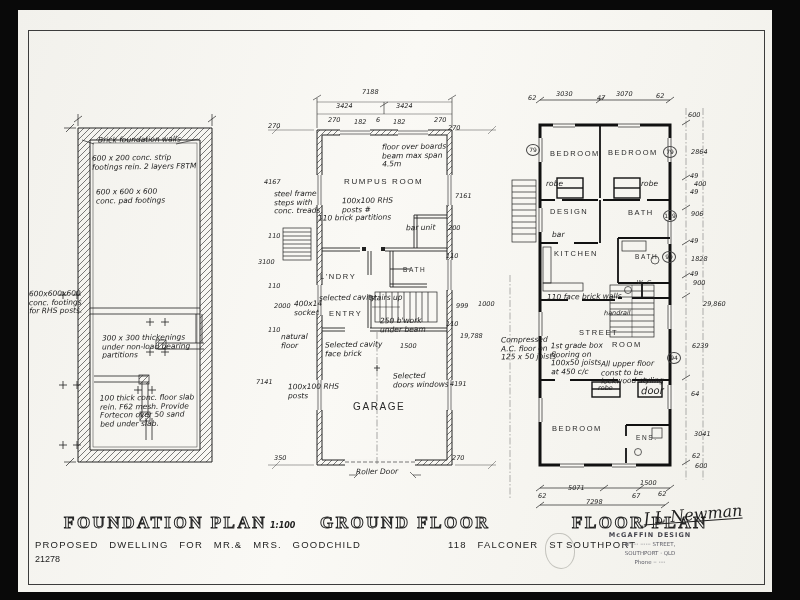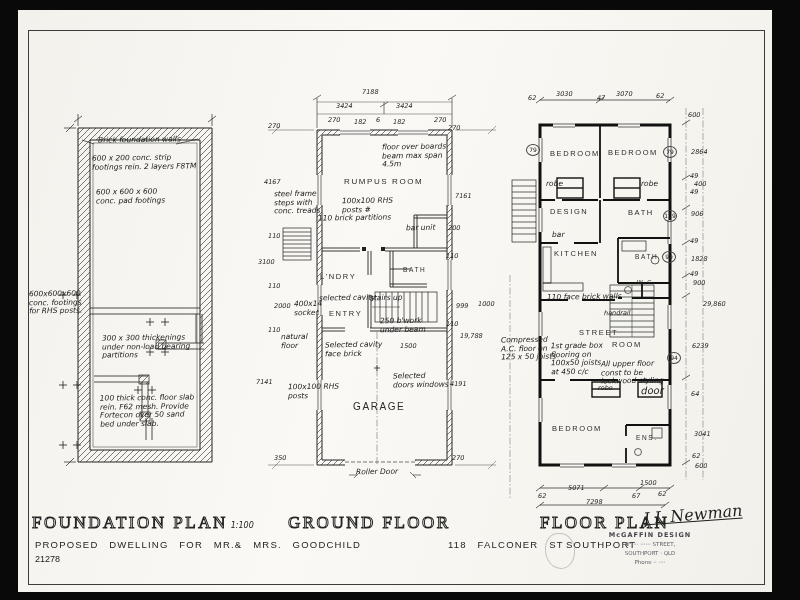--- a/index.html
+++ b/index.html
@@ -11,22 +11,22 @@
   .panel{position:absolute;}
   .panel svg{position:absolute;left:0;top:0;}
   span.n{position:absolute;font-family:"DejaVu Sans",sans-serif;font-style:italic;
     font-size:7.5px;line-height:1.15;color:#1c1c1c;white-space:pre-line;transform:rotate(-0.8deg);}
   span.r{position:absolute;font-family:"Liberation Sans",sans-serif;font-size:7.5px;
     letter-spacing:1.6px;color:#2a2a2a;white-space:nowrap;}
   span.d{position:absolute;font-family:"DejaVu Sans",sans-serif;font-style:italic;
     font-size:6.5px;color:#1c1c1c;white-space:nowrap;}
   span.code{position:absolute;font-family:"DejaVu Sans",sans-serif;font-size:6px;color:#222;
     border:0.8px solid #444;border-radius:50%;width:12px;height:10px;line-height:10px;text-align:center;}
-  .title{position:absolute;font-family:"Liberation Serif",serif;font-weight:normal;font-size:17px;
-    letter-spacing:2.5px;color:#f7f6f2;-webkit-text-stroke:1px #242424;white-space:nowrap;}
+  .title{position:absolute;font-family:"Liberation Serif",serif;font-weight:bold;font-size:17px;
+    letter-spacing:2.5px;color:#f7f6f2;-webkit-text-stroke:1px #242424;white-space:nowrap;margin-left:32px;}
   .title .scale{font-size:8px;letter-spacing:0;color:#222;-webkit-text-stroke:0px transparent;
     font-family:"DejaVu Sans",sans-serif;font-style:italic;margin-left:3px;}
   .subtitle{position:absolute;font-family:"Liberation Sans",sans-serif;font-size:9.5px;
     letter-spacing:1.2px;word-spacing:7px;color:#222;white-space:nowrap;}
   .jobno{position:absolute;font-family:"Liberation Sans",sans-serif;font-size:9px;color:#222;}
   .sig{position:absolute;font-family:"DejaVu Serif",serif;font-style:italic;font-size:16px;
     color:#1e1e1e;transform:rotate(-5deg);white-space:nowrap;}
   .sig::after{content:"";display:block;border-bottom:1px solid #1e1e1e;margin-top:-3px;transform:rotate(1deg);}
   .stamp{position:absolute;width:150px;text-align:center;color:#5c5c66;font-size:5.5px;
     line-height:1.6;filter:blur(0.4px);}

